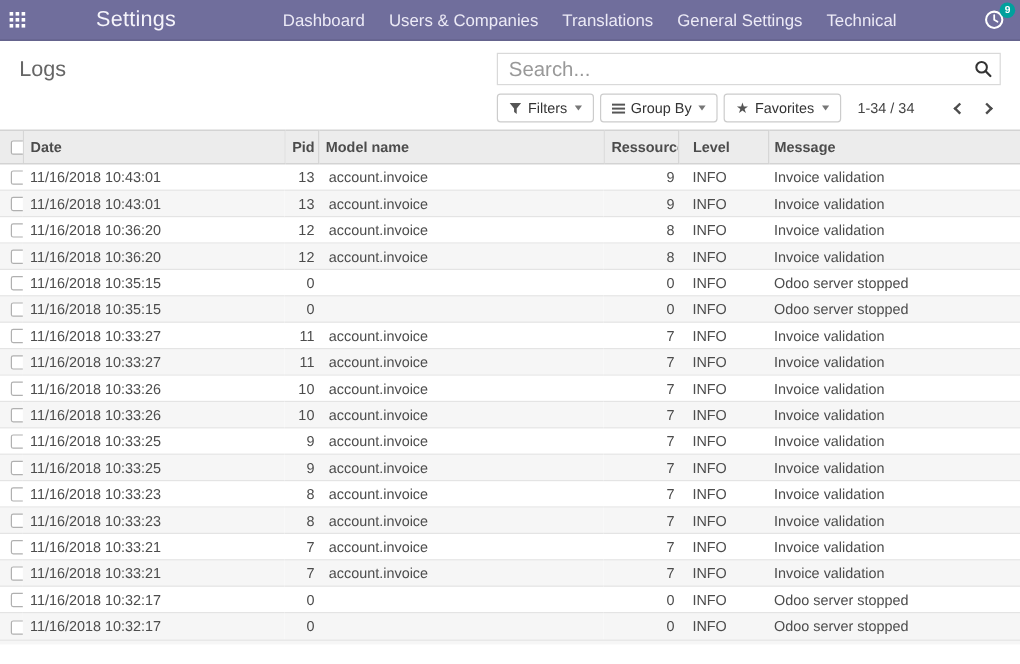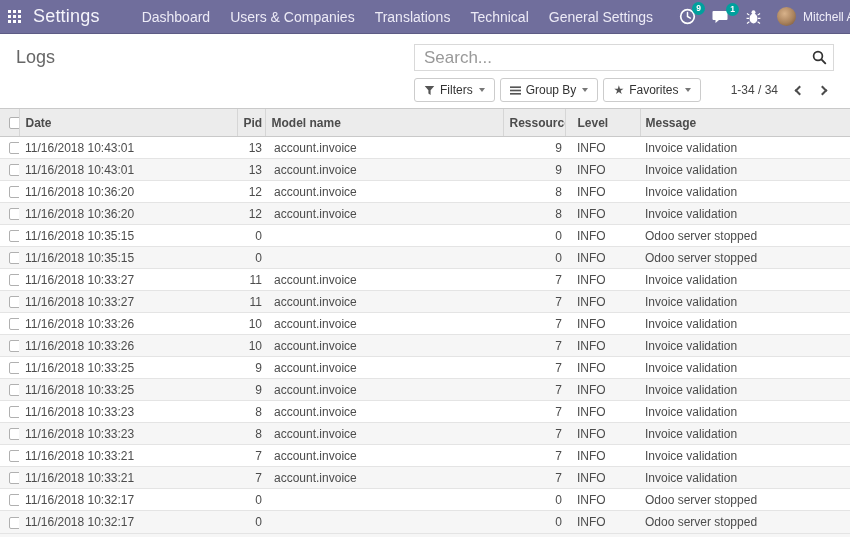--- a/index.html
+++ b/index.html
@@ -12,20 +12,21 @@
 
   
   .navbar {
     height: 34px;
     background: #706e9c;
     border-bottom: 1px solid #5d5b85;
     display: flex;
     align-items: center;
     padding: 0 10px 0 8px;
     color: #fff;
+    gap: 47px;
   }
   .apps-btn {
     width: 26px; height: 26px;
     display: flex; align-items: center; justify-content: center;
     cursor: pointer;
   }
   .apps-grid {
     width: 13px; height: 13px;
     display: grid;
     grid-template-columns: repeat(3, 1fr);
@@ -104,21 +105,21 @@
     white-space: nowrap;
   }
   .cp-btn .b-icon { margin-right: 5px; display: inline-flex; color:#555; font-size: 12px; }
   .cp-btn .b-caret {
     width: 0; height: 0; margin-left: 6px;
     border-left: 3.5px solid transparent;
     border-right: 3.5px solid transparent;
     border-top: 4px solid #777;
   }
   .pager { margin-left: auto; display: flex; align-items: center; font-size: 12px; color: #444; }
-  .pager-value { margin-right: 10px; }
+  .pager-value { margin-right: 26px; }
   .chev-btn { padding: 4px 8px; cursor: pointer; display: inline-flex; }
   .chev {
     width: 7px; height: 7px;
     border-top: 2px solid #4c4c4c;
     border-right: 2px solid #4c4c4c;
     display: inline-block;
   }
   .chev.left  { transform: rotate(-135deg); }
   .chev.right { transform: rotate(45deg); }
 
@@ -187,23 +188,23 @@
     </div>
   </div>
   <div class="app-name">Settings</div>
   <ul class="nav-menu">
     <li>Dashboard</li>
 
     <li>Users &amp; Companies</li>
 
     <li>Translations</li>
 
+    <li>General Settings</li>
+
     <li>Technical</li>
-
-    <li>General Settings</li>
   </ul>
 
   <div class="nav-right">
     <div class="systray-item">
       <svg width="17" height="17" viewBox="0 0 16 16">
         <circle cx="8" cy="8" r="6.4" fill="none" stroke="#fff" stroke-width="1.6"></circle>
         <path d="M8 4.3 V8 L10.6 9.6" fill="none" stroke="#fff" stroke-width="1.4" stroke-linecap="round"></path>
       </svg>
       <span class="badge">9</span>
     </div>

